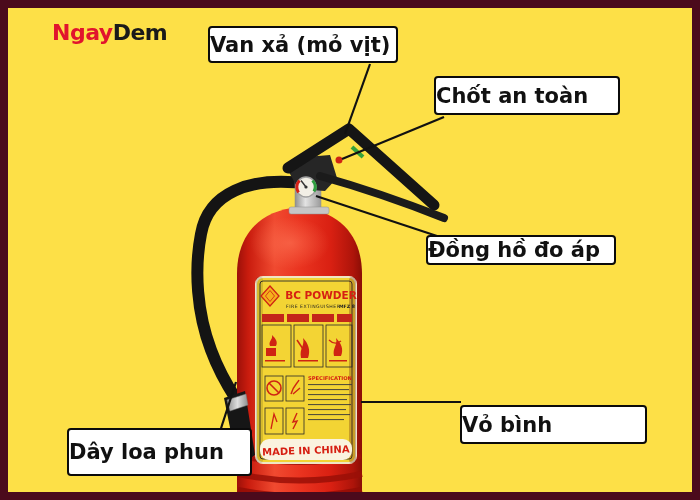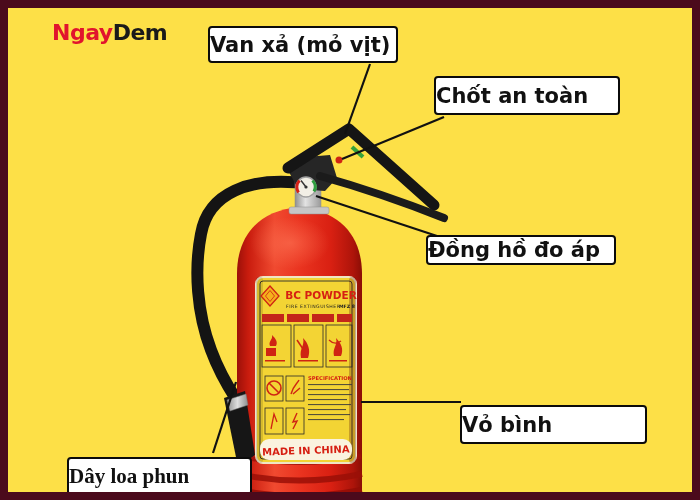--- a/index.html
+++ b/index.html
@@ -27,21 +27,21 @@
     border-radius:4px;
     display:flex;align-items:center;
     font-size:21px;font-weight:bold;color:#111111;
     white-space:nowrap;
     z-index:5;
   }
   .c-vanxa  {left:200px;top:18px; width:190px;height:37px;}
   .c-chot   {left:426px;top:68px; width:186px;height:39px;}
   .c-dongho {left:418px;top:227px;width:190px;height:30px;}
   .c-vobinh {left:452px;top:373px;width:187px;height:39px;margin-top:24px;}
-  .c-dayloa {left:59px; top:449px;width:185px;height:38px;font-family:Liberation Serif, serif;}
+  .c-dayloa {left:59px; top:420px;width:185px;height:48px;}
   .scene{position:absolute;left:0;top:0;width:700px;height:500px;z-index:1;}
 </style>
 </head>
 <body>
 
 <div class="frame">
 
   <div class="logo">
     <span class="red">Ngay</span><span class="dark">Dem</span>
   </div>

